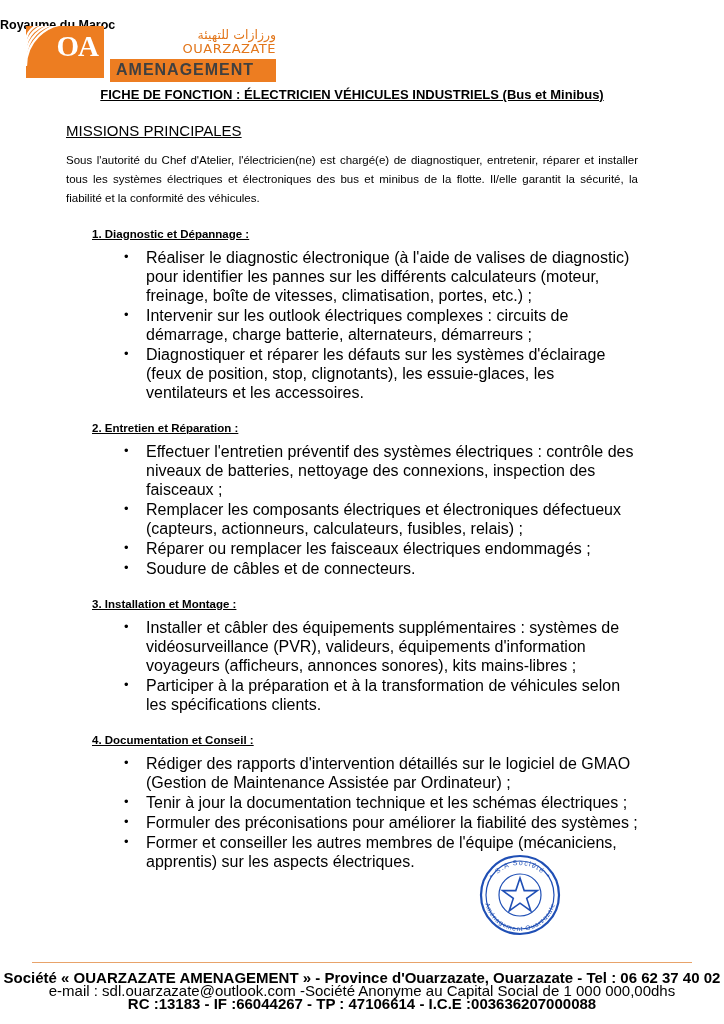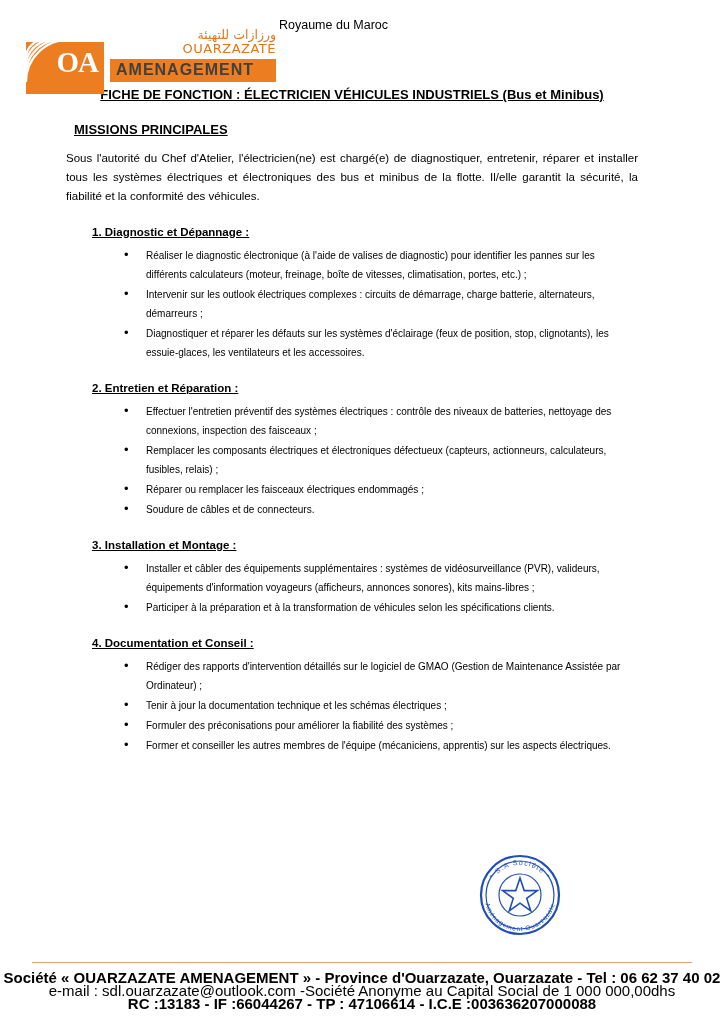--- a/index.html
+++ b/index.html
@@ -26,41 +26,39 @@
   
   .header {
     position: relative;
     height: 80px;
   }
   .country-title {
     position: absolute;
     top: 18px;
     left: 0;
     width: 667px;
-    text-align: center;
     font-size: 12.5px;
-    font-weight: normal;
+    font-weight: bold;
     color: #000;
   }
   .logo-block {
     position: absolute;
     left: 26px;
     top: 26px;
     width: 250px;
     height: 56px;
   }
   .logo-mark {
     position: absolute;
     left: 0;
     top: 0;
     width: 78px;
     height: 52px;
     background: #ED7D21;
     overflow: hidden;
-    margin-top: 16px;
   }
   .logo-mark .arcs {
     position: absolute;
     left: -2px;
     top: -4px;
   }
   .logo-mark .oa {
     position: absolute;
     right: 6px;
     top: 4px;
@@ -108,44 +106,44 @@
   }
   .doc-title {
     font-size: 13px;
     font-weight: bold;
     text-align: center;
     text-decoration: underline;
     margin: 6px 0 0 0;
     line-height: 18px;
   }
   .section-head {
-    font-size: 13px;
-    font-weight: bold;
+    font-size: 15px;
+    font-weight: normal;
     text-decoration: underline;
-    margin: 18px 0 0 8px;
+    margin: 18px 0 0 0;
   }
   .intro {
     font-size: 11.5px;
     line-height: 19px;
     margin-top: 12px;
     text-align: justify;
   }
   .sub-head {
     font-size: 11.5px;
     font-weight: bold;
     text-decoration: underline;
     margin: 20px 0 0 26px;
   }
   ul.bullets {
     margin: 8px 0 0 0;
     padding-left: 58px;
     list-style: none;
   }
   ul.bullets li {
-    font-size: 10px;
+    font-size: 16px;
     line-height: 19px;
     position: relative;
     margin-bottom: 1px;
     padding-left: 22px;
     text-align: left;
   }
   ul.bullets li:before {
     content: "•";
     position: absolute;
     left: 0;

